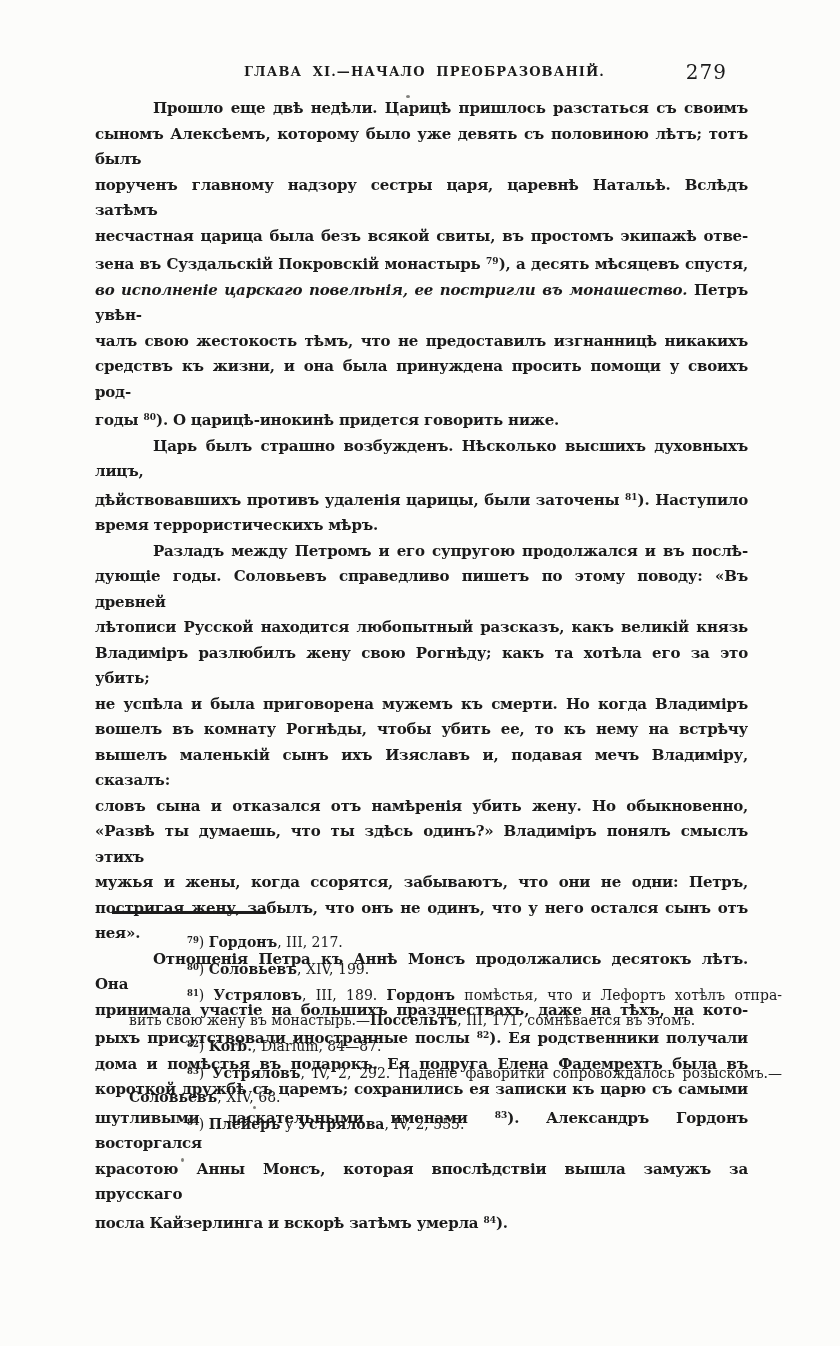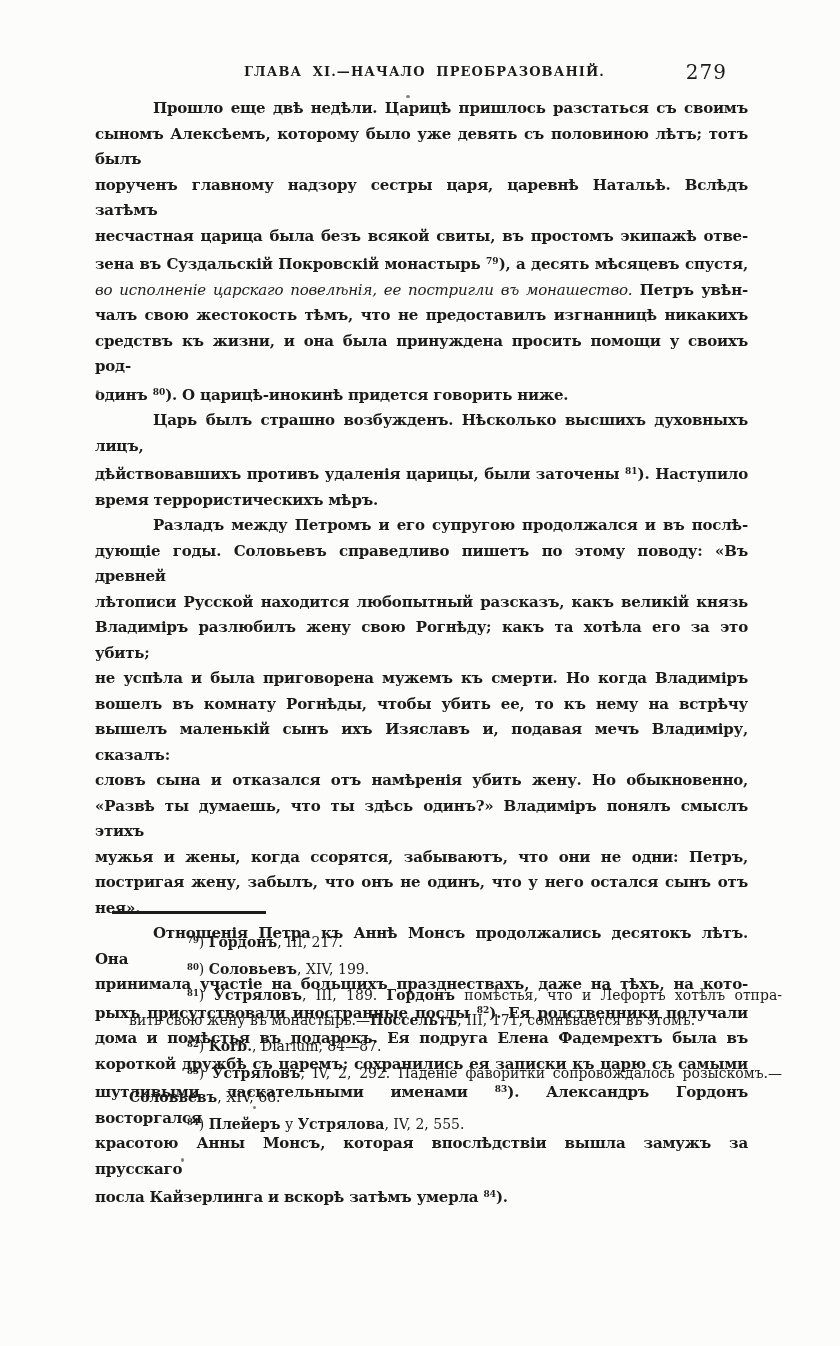--- a/index.html
+++ b/index.html
@@ -20,21 +20,21 @@
     font-size:20px;font-weight:400;letter-spacing:1px;
   }
   
   .body-block{position:absolute;left:95px;top:96px;width:653px;}
   .line{
     font-size:15px;font-weight:700;line-height:25.5px;
     letter-spacing:-0.2px;text-align:left;
   }
   .line.just{text-align:justify;text-align-last:justify;}
   .line.ind{text-indent:58px;}
-  .seg-i{font-style:italic;font-weight:400;}
+  .seg-i{font-style:italic;font-weight:700;}
   .line .seg-sup{font-size:9px;vertical-align:5px;letter-spacing:0;}
   
   .fn-rule{position:absolute;left:112px;top:911px;width:154px;height:0;border-top:3px solid #1d1d1d;}
   
   .footnotes-block{position:absolute;left:95px;top:928px;width:653px;margin-left:34px;}
   .fn-line{font-size:14px;font-weight:400;line-height:24.5px;text-align:left;}
   .fn-line.just{text-align:justify;text-align-last:justify;}
   .fn-line.ind{text-indent:58px;}
   .fn-line .seg-b{font-weight:700;}
   .fn-line .seg-sup{font-size:8.5px;vertical-align:4px;font-weight:700;}
@@ -54,21 +54,21 @@
   <div class="body-block">
       <div>
         <div class="line just ind"><span class="seg">Прошло еще двѣ недѣли. Царицѣ пришлось разстаться съ своимъ</span></div>
         <div class="line just"><span class="seg">сыномъ Алексѣемъ, которому было уже девять съ половиною лѣтъ; тотъ былъ</span></div>
         <div class="line just"><span class="seg">порученъ главному надзору сестры царя, царевнѣ Натальѣ. Вслѣдъ затѣмъ</span></div>
         <div class="line just"><span class="seg">несчастная царица была безъ всякой свиты, въ простомъ экипажѣ отве-</span></div>
         <div class="line just"><span class="seg">зена въ Суздальскій Покровскій монастырь </span><span class="seg seg-sup">79</span><span class="seg">), а десять мѣсяцевъ спустя,</span></div>
         <div class="line just"><span class="seg seg-i">во исполненіе царскаго повелѣнія, ее постригли въ монашество.</span><span class="seg"> Петръ увѣн-</span></div>
         <div class="line just"><span class="seg">чалъ свою жестокость тѣмъ, что не предоставилъ изгнанницѣ никакихъ</span></div>
         <div class="line just"><span class="seg">средствъ къ жизни, и она была принуждена просить помощи у своихъ род-</span></div>
-        <div class="line"><span class="seg">одинъ </span><span class="seg seg-sup">80</span><span class="seg">). О царицѣ-инокинѣ придется говорить ниже.</span></div>
+        <div class="line"><span class="seg">годы </span><span class="seg seg-sup">80</span><span class="seg">). О царицѣ-инокинѣ придется говорить ниже.</span></div>
       </div>
       <div>
         <div class="line just ind"><span class="seg">Царь былъ страшно возбужденъ. Нѣсколько высшихъ духовныхъ лицъ,</span></div>
         <div class="line just"><span class="seg">дѣйствовавшихъ противъ удаленія царицы, были заточены </span><span class="seg seg-sup">81</span><span class="seg">). Наступило</span></div>
         <div class="line"><span class="seg">время террористическихъ мѣръ.</span></div>
       </div>
       <div>
         <div class="line just ind"><span class="seg">Разладъ между Петромъ и его супругою продолжался и въ послѣ-</span></div>
         <div class="line just"><span class="seg">дующіе годы. Соловьевъ справедливо пишетъ по этому поводу: «Въ древней</span></div>
         <div class="line just"><span class="seg">лѣтописи Русской находится любопытный разсказъ, какъ великій князь</span></div>

